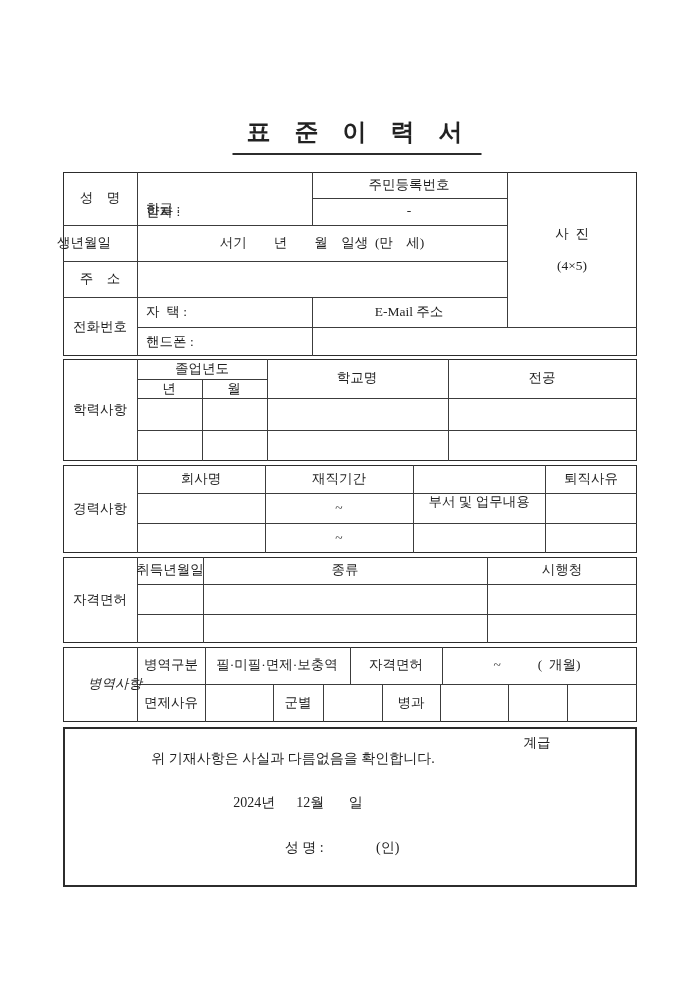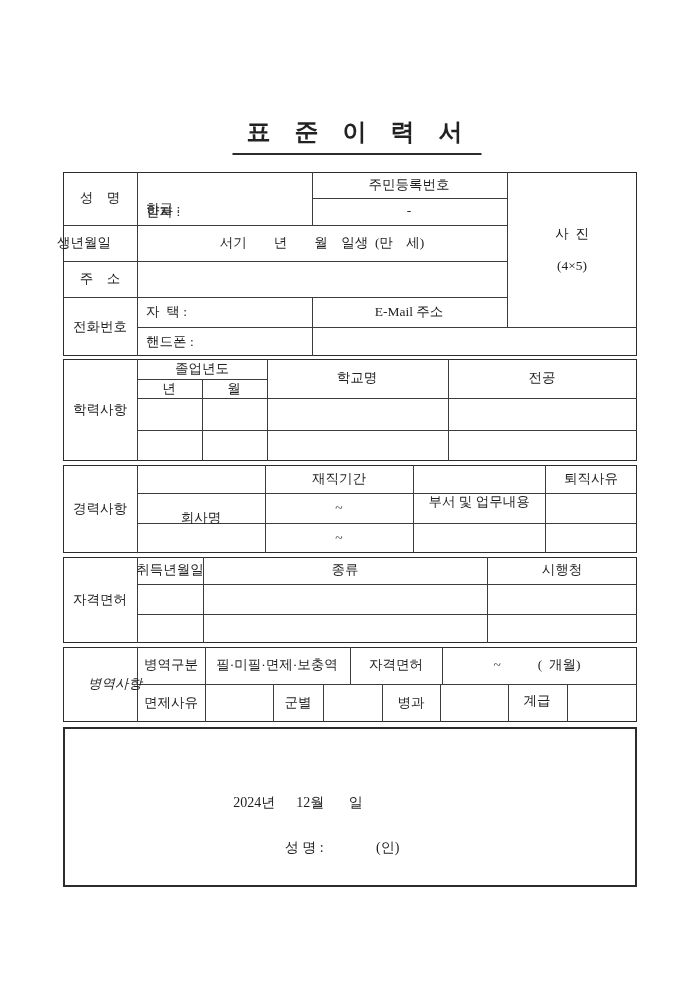--- a/index.html
+++ b/index.html
@@ -81,21 +81,21 @@
   <span class="t" style="left:542px; top:378px;">전공</span>
 
   <div class="vl" style="left:137px; top:465px; height:88px;"></div>
   <div class="vl" style="left:265px; top:465px; height:88px;"></div>
   <div class="vl" style="left:413px; top:465px; height:88px;"></div>
   <div class="vl" style="left:545px; top:465px; height:88px;"></div>
   <div class="hl" style="left:137px; top:493px; width:500px;"></div>
   <div class="hl" style="left:137px; top:523px; width:500px;"></div>
 
   <span class="t" style="left:100px; top:509px;">경력사항</span>
-  <span class="t" style="left:201px; top:479px;margin-top:39px;">회사명</span>
+  <span class="t" style="left:201px; top:479px;">회사명</span>
   <span class="t" style="left:339px; top:479px;">재직기간</span>
   <span class="t" style="left:479px; top:458px;margin-top:44px;">부서 및 업무내용</span>
   <span class="t" style="left:591px; top:479px;">퇴직사유</span>
   <span class="t" style="left:339px; top:508px;">~</span>
   <span class="t" style="left:339px; top:538px;">~</span>
 
   <div class="vl" style="left:137px; top:557px; height:86px;"></div>
   <div class="vl" style="left:203px; top:557px; height:86px;"></div>
   <div class="vl" style="left:487px; top:557px; height:86px;"></div>
   <div class="hl" style="left:137px; top:584px; width:500px;"></div>
@@ -119,18 +119,19 @@
   <div class="hl" style="left:137px; top:684px; width:500px;"></div>
 
   <span class="t" style="left:115px; top:684px;font-style:italic;">병역사항</span>
   <span class="t" style="left:171px; top:665px;">병역구분</span>
   <span class="t" style="left:277px; top:665px;">필·미필·면제·보충역</span>
   <span class="t" style="left:396px; top:665px;">자격면허</span>
   <span class="t" style="left:537px; top:665px;">~           (  개월)</span>
   <span class="t" style="left:171px; top:703px;">면제사유</span>
   <span class="t" style="left:298px; top:703px;">군별</span>
   <span class="t" style="left:411px; top:703px;">병과</span>
-  <span class="t" style="left:537px; top:701px;">계급</span>
+  <span class="t" style="left:537px; top:743px;">계급</span>
 
+  <span class="t big" style="left:293px; top:759px;">위 기재사항은 사실과 다름없음을 확인합니다.</span>
   <span class="t big" style="left:298px; top:803px;">2024년      12월       일</span>
   <span class="t big" style="left:342px; top:848px;">성 명 :               (인)</span>
 
 </div>
 
 </body></html>

